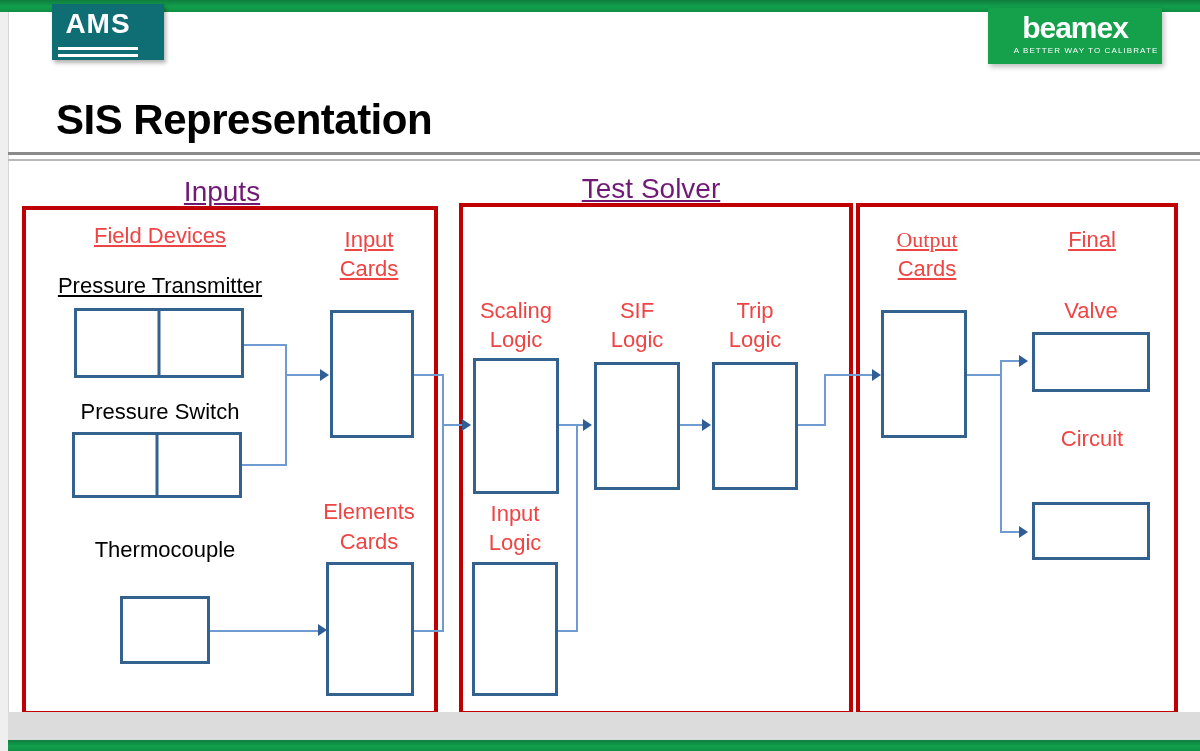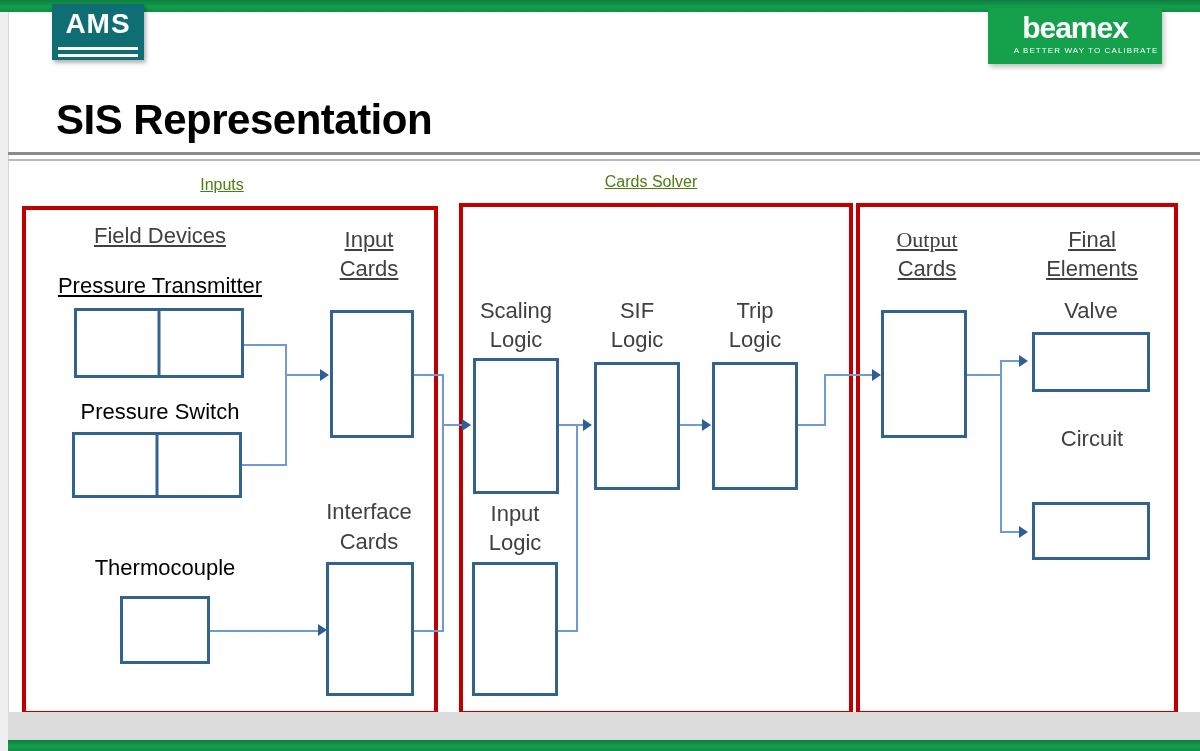--- a/index.html
+++ b/index.html
@@ -7,21 +7,21 @@
     font-family:"Liberation Sans", sans-serif;
     width:1200px;height:751px;position:relative;overflow:hidden;
     background:#ffffff;
   }
   #stage{position:absolute;left:0;top:0;width:1200px;height:751px;background:#fff;}
 
   
   .edge-left{position:absolute;left:0;top:0;width:8px;height:751px;background:#efefef;border-right:1px solid #d6d6d6;}
   .topbar{position:absolute;left:0;top:0;width:1200px;height:12px;
           background:linear-gradient(180deg,#0f7d3f 0%,#12a04c 55%,#0e8f43 100%);}
-  .ams-logo{position:absolute;left:52px;top:4px;width:92px;height:56px;background:#0f6e74;
+  .ams-logo{position:absolute;left:52px;top:4px;width:112px;height:56px;background:#0f6e74;
             box-shadow:2px 3px 4px rgba(0,0,0,.30);}
   .ams-logo .ams-text{position:absolute;left:0;top:4px;width:92px;text-align:center;
             color:#ffffff;font-weight:bold;font-size:28px;letter-spacing:1px;
             font-family:"Liberation Sans", sans-serif;}
   .ams-logo .bar1{position:absolute;left:6px;bottom:10px;width:80px;height:3px;background:#ffffff;}
   .ams-logo .bar2{position:absolute;left:6px;bottom:3px;width:80px;height:3px;background:#ffffff;}
 
   .beamex{position:absolute;right:38px;top:8px;width:174px;height:56px;background:#15a04b;
           box-shadow:2px 3px 5px rgba(0,0,0,.25);}
   .beamex .bx-name{position:absolute;left:0;top:3px;width:174px;text-align:center;color:#ffffff;
@@ -33,28 +33,28 @@
   .title{position:absolute;left:56px;top:96px;font-size:42px;font-weight:bold;color:#000000;
          letter-spacing:-0.5px;font-family:"Liberation Sans", sans-serif;white-space:nowrap;}
   .rule1{position:absolute;left:8px;top:152px;width:1192px;height:3px;background:#8a8a8a;}
   .rule2{position:absolute;left:8px;top:159px;width:1192px;height:2px;background:#b9b9b9;}
 
   .footer-band{position:absolute;left:8px;top:712px;width:1192px;height:28px;background:#dcdcdc;}
   .footer-green{position:absolute;left:8px;top:740px;width:1192px;height:11px;
                 background:linear-gradient(180deg,#0f7d3f 0%,#12a04c 55%,#0e8f43 100%);}
 
   
-  .sec-title{position:absolute;font-size:16px;color:#4d7c0f;text-decoration:underline;
+  .sec-title{position:absolute;font-size:28px;color:#701a75;text-decoration:underline;
              text-align:center;font-family:"Liberation Sans", sans-serif;white-space:nowrap;}
 
   
   .redbox{position:absolute;border:4px solid #c00000;background:transparent;}
 
   
-  .sub-label{position:absolute;font-size:22px;color:#404040;text-align:center;
+  .sub-label{position:absolute;font-size:22px;color:#ef4444;text-align:center;
              line-height:28px;font-family:"Liberation Sans", sans-serif;}
   .sub-label.u{text-decoration:underline;}
   .plain-label{position:absolute;font-size:22px;color:#000;text-align:center;
              line-height:28px;font-family:"Liberation Sans", sans-serif;white-space:nowrap;}
 
   
   .bbox{position:absolute;border:3px solid #34628f;background:#ffffff;box-sizing:border-box;}
   .bbox.split:after{content:"";position:absolute;left:50%;top:0;width:3px;height:100%;
                     background:#34628f;transform:translateX(-50%);}
 
@@ -82,41 +82,41 @@
   <div class="beamex">
     <div class="bx-name">beamex</div>
     <div class="bx-tag">A BETTER WAY TO CALIBRATE</div>
   </div>
 
   <div class="title">SIS Representation</div>
   <div class="rule1"></div>
   <div class="rule2"></div>
 
   <div class="sec-title" style="left:122px;top:176px;width:200px;">Inputs</div>
-  <div class="sec-title" style="left:551px;top:173px;width:200px;">Cards Solver</div>
+  <div class="sec-title" style="left:551px;top:173px;width:200px;">Test Solver</div>
 
   <div class="redbox" style="left:22px;top:206px;width:408px;height:501px;"></div>
   <div class="redbox" style="left:459px;top:203px;width:386px;height:504px;"></div>
   <div class="redbox" style="left:856px;top:203px;width:314px;height:504px;"></div>
 
   <div class="sub-label u" style="left:50px;top:222px;width:220px;">Field Devices</div>
 
   <div class="sub-label u" style="left:312px;top:226px;width:114px;">Input</div>
   <div class="sub-label u" style="left:312px;top:255px;width:114px;">Cards</div>
 
   <div class="plain-label" style="left:34px;top:272px;width:252px;text-decoration:underline;">Pressure Transmitter</div>
   <div class="bbox split" style="left:74px;top:308px;width:170px;height:70px;"></div>
 
   <div class="plain-label" style="left:34px;top:398px;width:252px;">Pressure Switch</div>
   <div class="bbox split" style="left:72px;top:432px;width:170px;height:66px;"></div>
 
-  <div class="sub-label" style="left:306px;top:498px;width:126px;">Interface</div>
+  <div class="sub-label" style="left:306px;top:498px;width:126px;">Elements</div>
   <div class="sub-label" style="left:306px;top:528px;width:126px;">Cards</div>
 
-  <div class="plain-label" style="left:62px;top:554px;width:206px;">Thermocouple</div>
+  <div class="plain-label" style="left:62px;top:536px;width:206px;">Thermocouple</div>
   <div class="bbox" style="left:120px;top:596px;width:90px;height:68px;"></div>
 
   <div class="bbox" style="left:330px;top:310px;width:84px;height:128px;"></div>
   <div class="bbox" style="left:326px;top:562px;width:88px;height:134px;"></div>
 
   <div class="ln ln-h" style="left:244px;top:344px;width:43px;"></div>
   <div class="ln ln-v" style="left:285px;top:344px;height:120px;"></div>
   <div class="ln ln-h" style="left:242px;top:464px;width:45px;"></div>
   <div class="ln ln-h" style="left:285px;top:374px;width:40px;"></div>
   <div class="arrow" style="left:320px;top:369px;"></div>
@@ -156,21 +156,20 @@
 
   <div class="ln ln-h" style="left:798px;top:424px;width:28px;"></div>
   <div class="ln ln-v" style="left:824px;top:374px;height:51px;"></div>
   <div class="ln ln-h" style="left:824px;top:374px;width:52px;"></div>
   <div class="arrow" style="left:872px;top:369px;"></div>
 
   <div class="sub-label u" style="left:872px;top:226px;width:110px;font-family:Liberation Serif, serif;">Output</div>
   <div class="sub-label u" style="left:872px;top:255px;width:110px;">Cards</div>
 
   <div class="sub-label u" style="left:1030px;top:226px;width:124px;">Final</div>
-  <div class="sub-label u" style="left:1026px;top:255px;width:132px;">Elements</div>
 
   <div class="bbox" style="left:881px;top:310px;width:86px;height:128px;"></div>
 
   <div class="sub-label" style="left:1030px;top:297px;width:122px;">Valve</div>
   <div class="bbox" style="left:1032px;top:332px;width:118px;height:60px;"></div>
 
   <div class="sub-label" style="left:1026px;top:425px;width:132px;">Circuit</div>
   <div class="bbox" style="left:1032px;top:502px;width:118px;height:58px;"></div>
 
   <div class="ln ln-h" style="left:967px;top:374px;width:35px;"></div>

